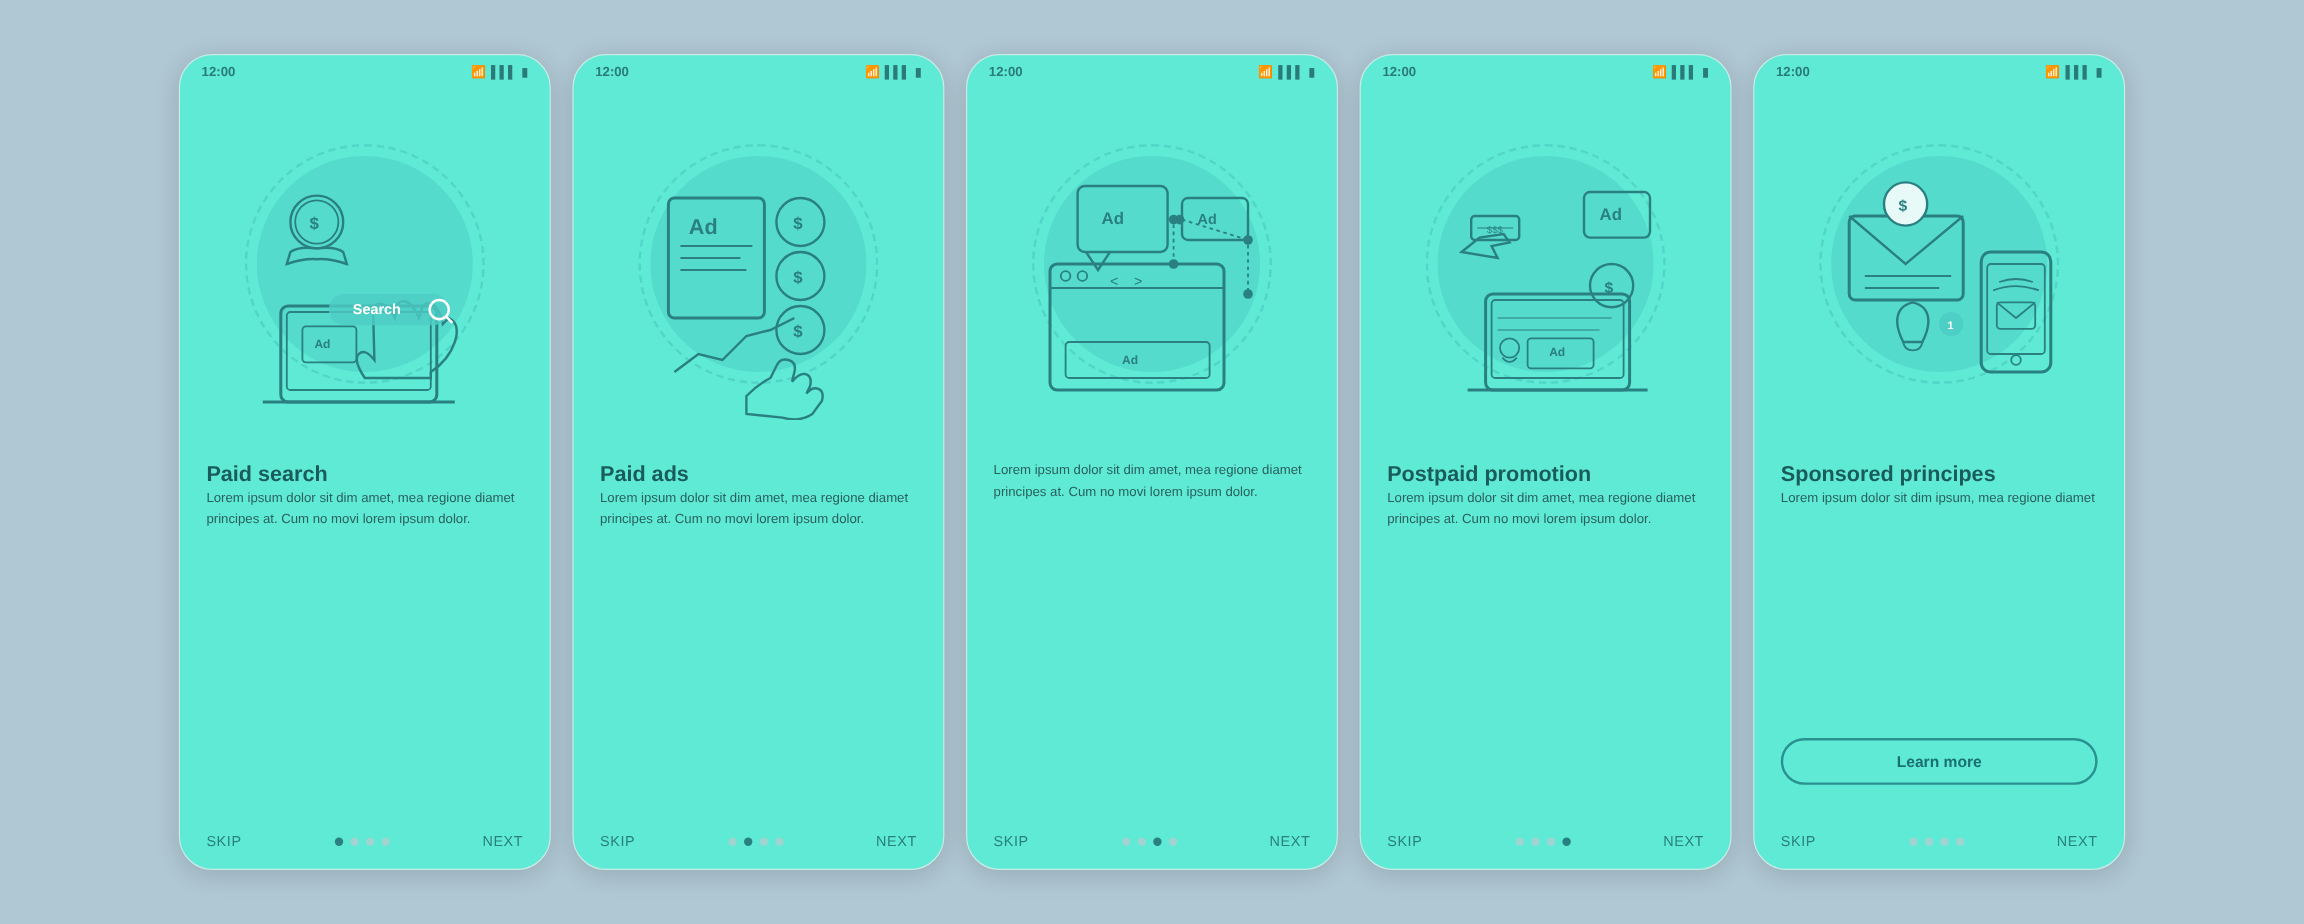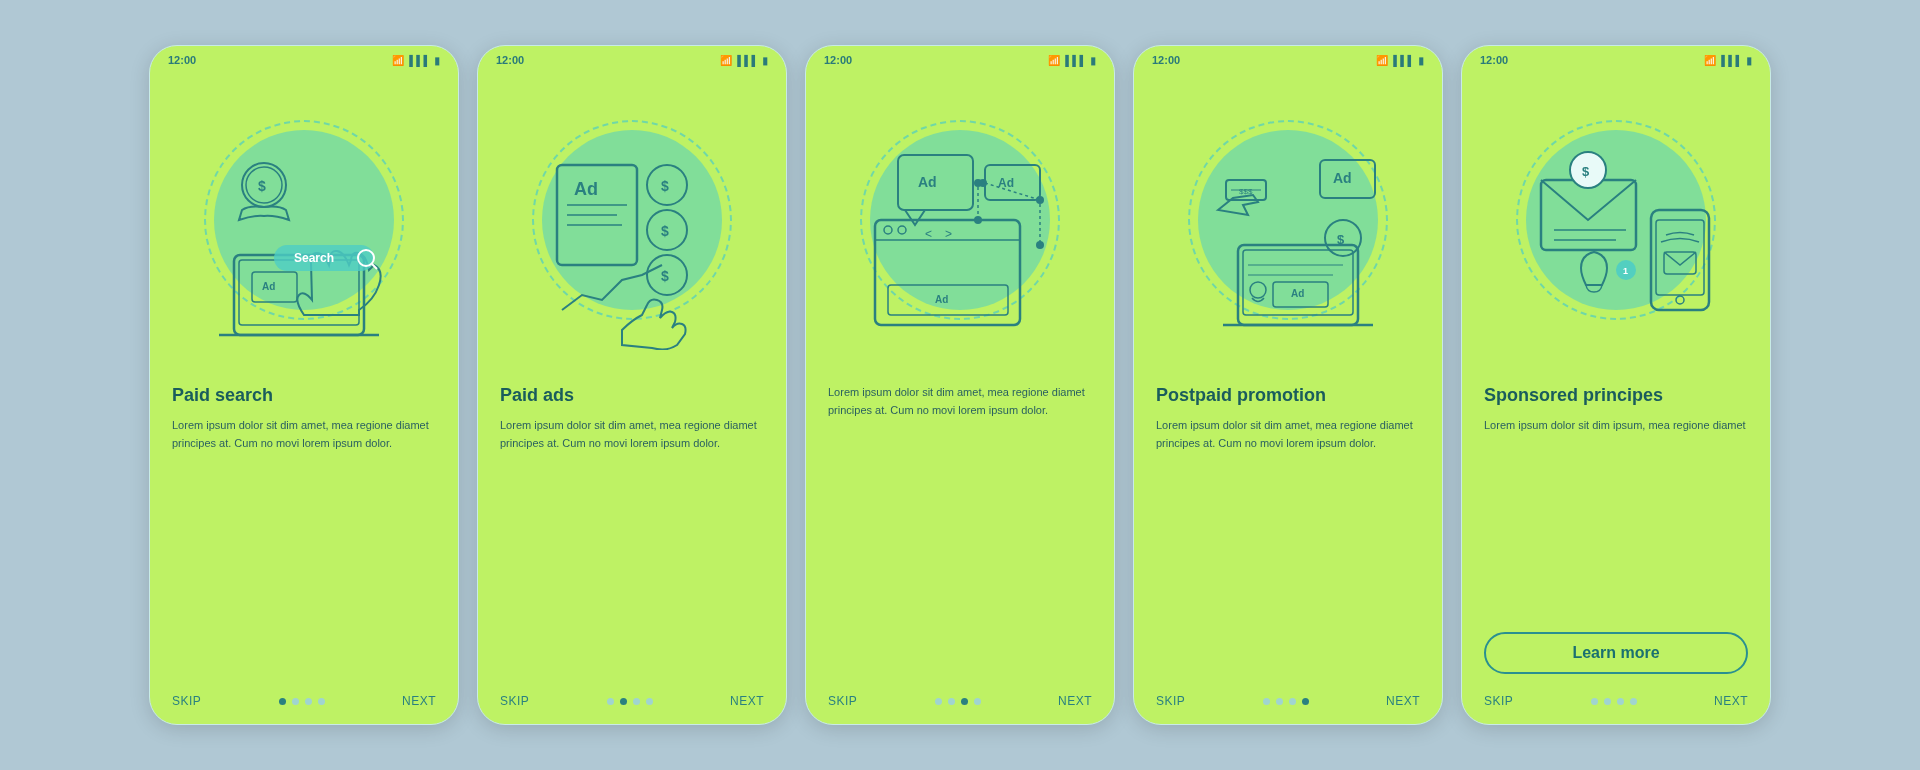--- a/index.html
+++ b/index.html
@@ -19,21 +19,21 @@
       display: flex;
       gap: 18px;
       align-items: center;
       justify-content: center;
       padding: 20px;
     }
 
     .phone-card {
       width: 310px;
       height: 680px;
-      background: #bef264;
+      background: #5eead4;
       border-radius: 28px;
       box-shadow: 0 4px 20px rgba(0,0,0,0.15);
       display: flex;
       flex-direction: column;
       overflow: hidden;
       position: relative;
       border: 1px solid #c8ebe6;
     }
 
     
@@ -79,46 +79,45 @@
       padding: 14px 22px 10px;
       flex: 1;
       display: flex;
       flex-direction: column;
     }
 
     .card-title {
       font-size: 18px;
       font-weight: 700;
       color: #1a5c5c;
-      margin-bottom: 10px;
       text-align: left;
       line-height: 1.3;
     }
 
     .card-body {
       font-size: 11px;
       color: #2a6060;
       line-height: 1.6;
       flex: 1;
     }
 
     .learn-more-btn {
       display: block;
       width: 100%;
       padding: 10px;
       border: 2px solid #2a9090;
       border-radius: 25px;
       background: transparent;
       color: #1a7070;
-      font-size: 16px;
+      font-size: 13px;
       font-weight: 600;
       text-align: center;
       cursor: pointer;
       margin-top: 10px;
-      margin-bottom: 0;
+      margin-bottom: 20px;
     }
 
     
     .bottom-nav {
       display: flex;
       justify-content: space-between;
       align-items: center;
       padding: 10px 22px 16px;
       flex-shrink: 0;
     }

